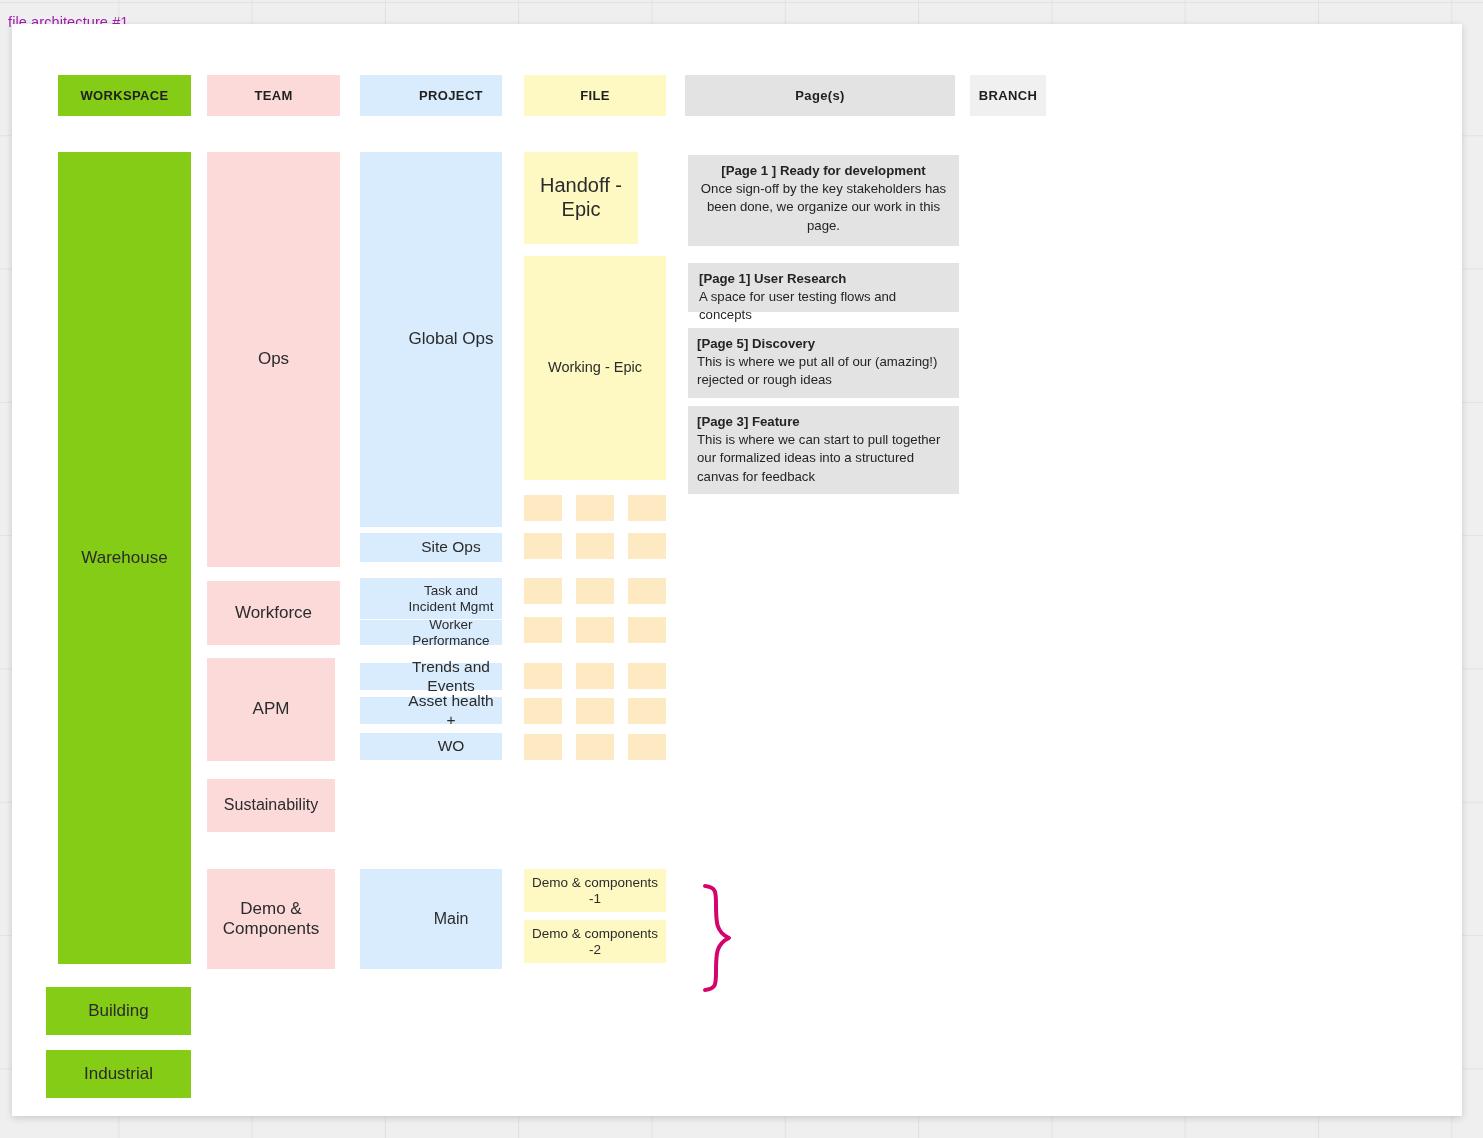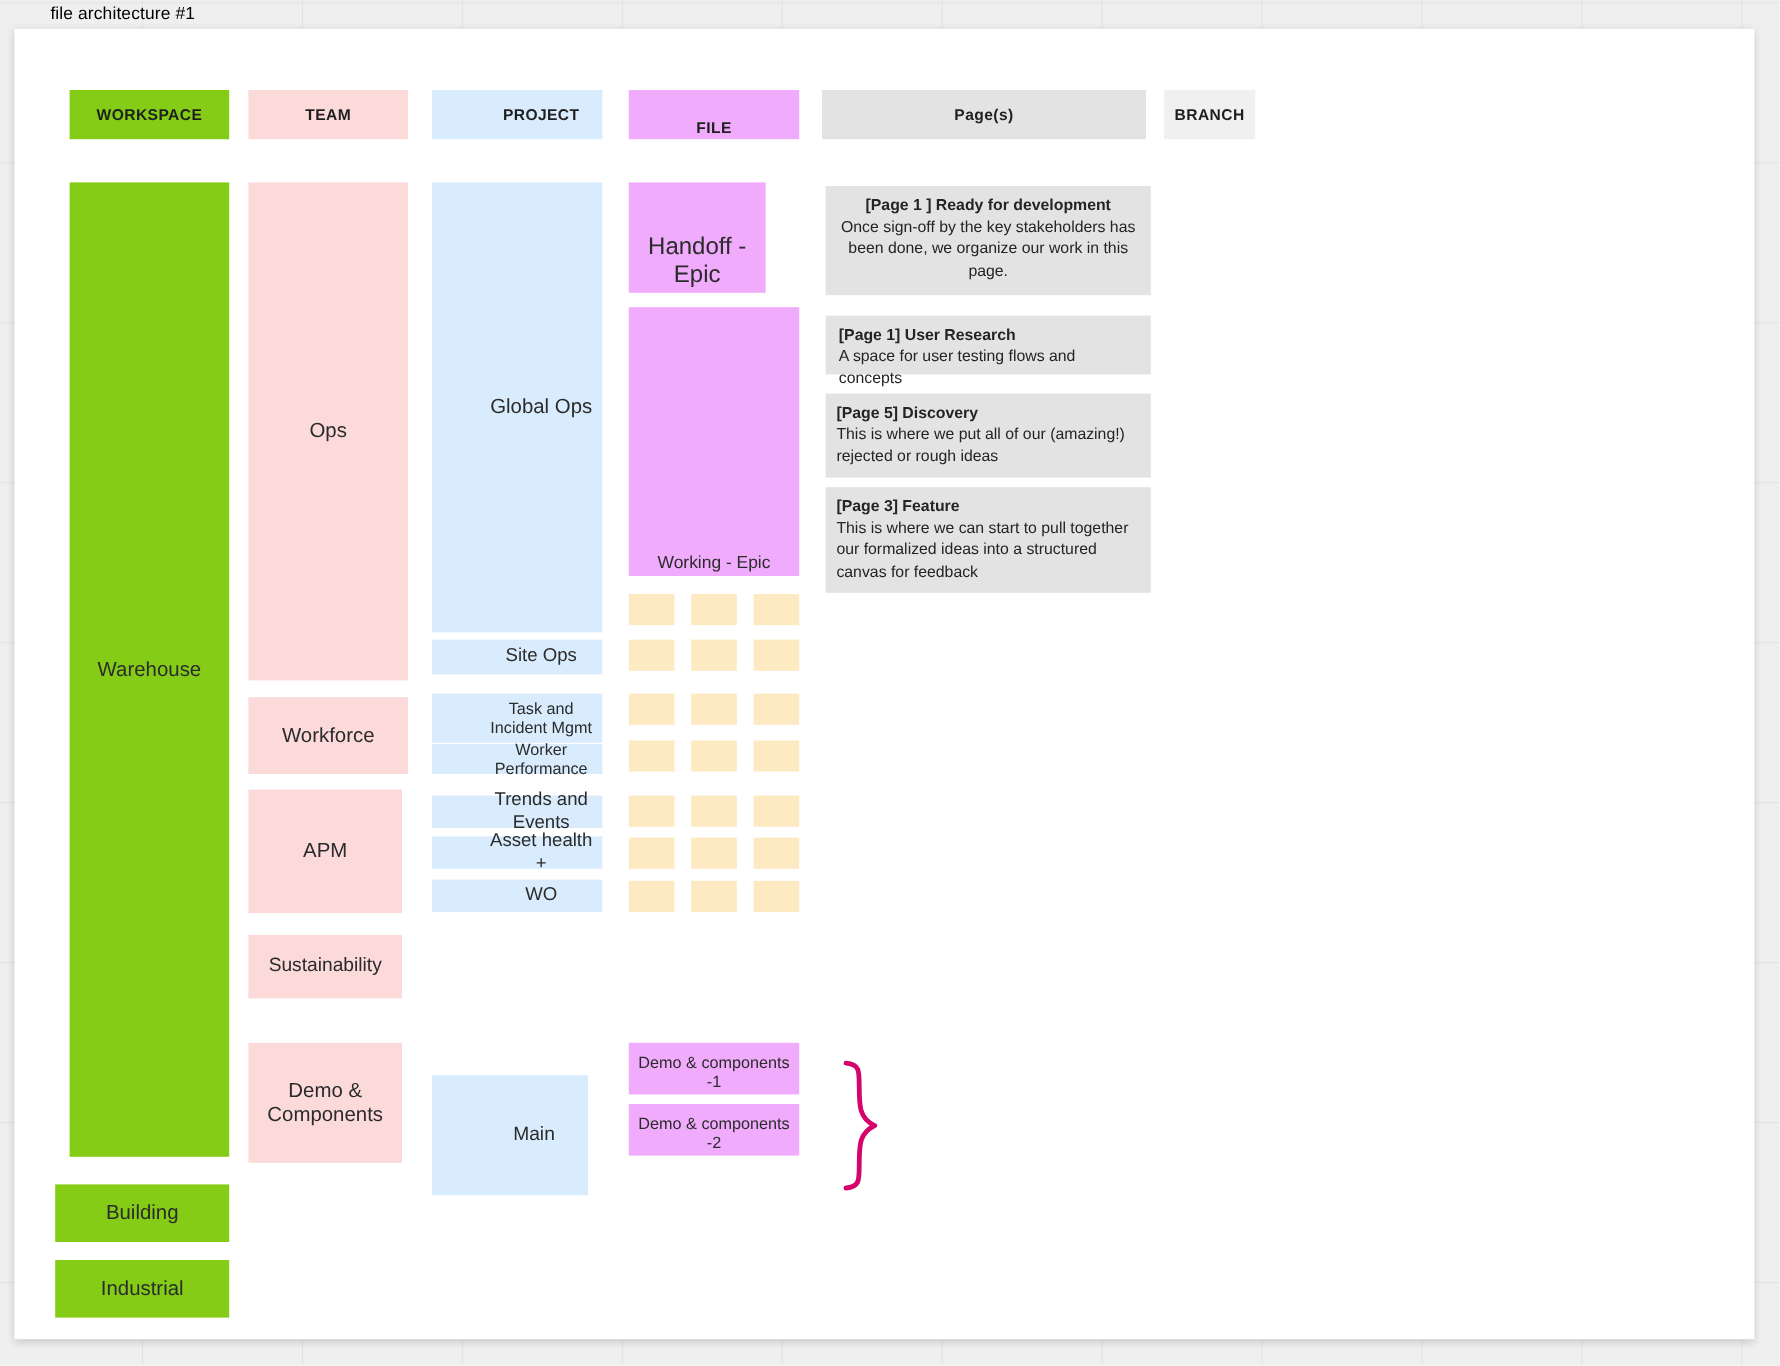--- a/index.html
+++ b/index.html
@@ -24,26 +24,25 @@
       linear-gradient(to right, #e2e2e2 1px, transparent 1px),
       linear-gradient(to bottom, #e2e2e2 1px, transparent 1px);
     background-size: 133.3px 133.3px;
     background-position: -15px 2px;
   }
 
   
   #board-title {
     position: absolute;
     left: 8px;
-    top: 4px;
+    top: 14px;
     font-size: 14.5px;
-    color: #000000;
+    color: #a21caf;
     letter-spacing: 0.1px;
     white-space: nowrap;
-    margin-left: 34px;
   }
 
   
   #frame-card {
     position: absolute;
     left: 12px;
     top: 24px;
     width: 1450px;
     height: 1092px;
     background: #ffffff;
@@ -66,21 +65,21 @@
   .hdr {
     font-weight: bold;
     font-size: 13px;
     letter-spacing: 0.35px;
     color: #1f1f1f;
   }
 
   .c-green  { background: #84cc16; }
   .c-pink   { background: #fcdada; }
   .c-blue   { background: #d9ecfd; padding-left: 44px; }
-  .c-yellow { background: #f0abfc; align-items: flex-end; }
+  .c-yellow { background: #fef9c3; }
   .c-gray   { background: #e3e3e3; }
   .c-gray-l { background: #f0f0f0; }
 
   
   .page-card {
     position: absolute;
     background: #e3e3e3;
     box-sizing: border-box;
     padding: 7px 9px 8px 9px;
     color: #242424;
@@ -181,21 +180,21 @@
   </div>
   <div class="node c-blue" style="left:348px; top:639px; width:142px; height:27px; font-size:15.5px;">
     <span>Trends and Events</span>
   </div>
   <div class="node c-blue" style="left:348px; top:673px; width:142px; height:27px; font-size:15.5px;">
     <span>Asset health +</span>
   </div>
   <div class="node c-blue" style="left:348px; top:709px; width:142px; height:27px; font-size:15.5px;">
     <span>WO</span>
   </div>
-  <div class="node c-blue" style="left:348px; top:872px; width:130px; height:100px; font-size:16px;">
+  <div class="node c-blue" style="left:348px; top:845px; width:142px; height:100px; font-size:16px;">
     <span>Main</span>
   </div>
 
   <div class="node c-yellow" style="left:512px; top:128px; width:114px; height:92px; font-size:20px;">
     <span>Handoff - Epic</span>
   </div>
   <div class="node c-yellow" style="left:512px; top:232px; width:142px; height:224px; font-size:14.5px;">
     <span>Working - Epic</span>
   </div>
   <div class="node c-yellow" style="left:512px; top:845px; width:142px; height:43px; font-size:13.5px;">

